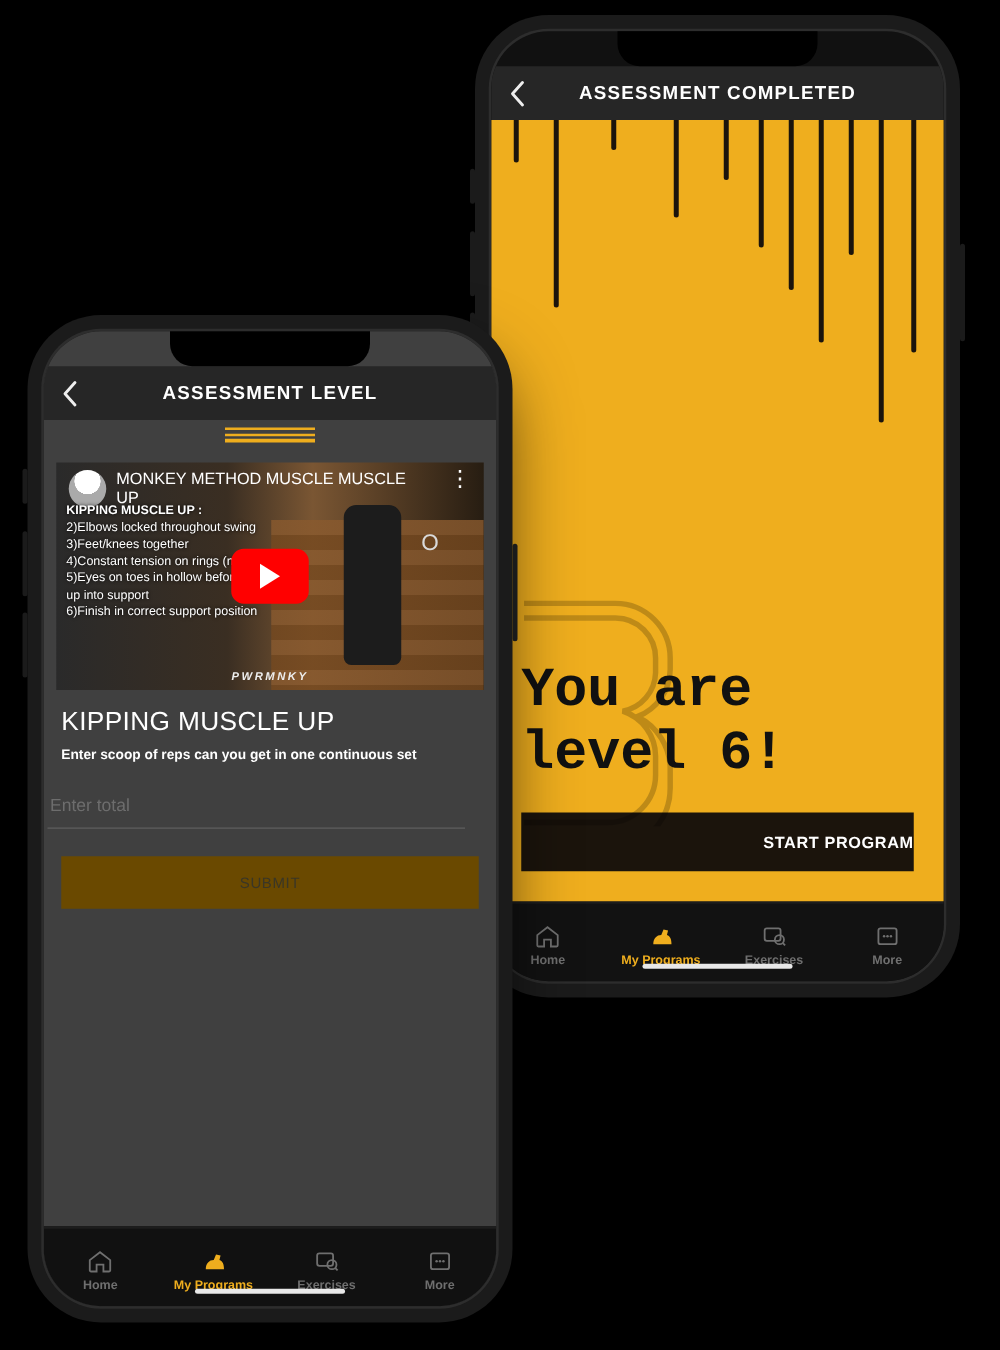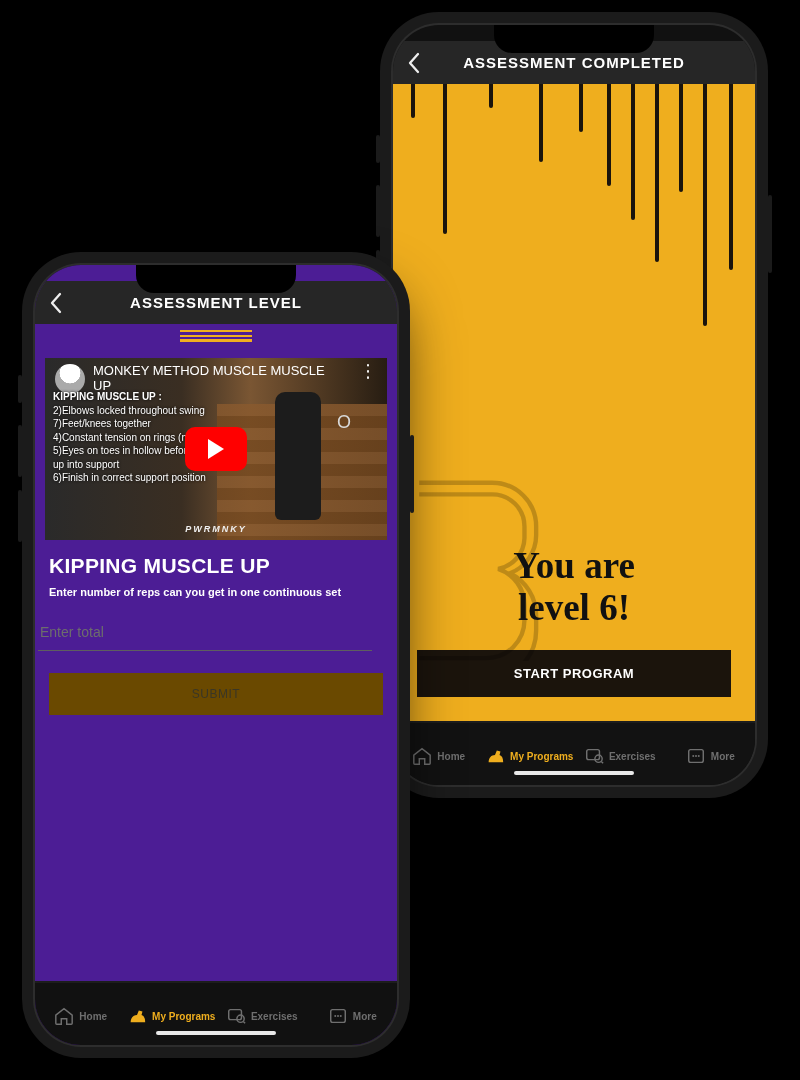--- a/index.html
+++ b/index.html
@@ -48,21 +48,21 @@
 
   .screen{
     position:absolute; inset:0;
     border-radius:46px;
     overflow:hidden;
     display:flex; flex-direction:column;
   }
 
   
   .app-header{
-    height:43px; margin-top:16px;
+    height:43px; margin-top:28px;
     background:#262626;
     display:flex; align-items:center; justify-content:center;
     position:relative;
   }
   .app-header .back{
     position:absolute; left:14px; top:50%; transform:translateY(-50%);
     color:#eee; font-size:20px;
   }
   .app-header .title{
     color:#fff; font-weight:800; letter-spacing:1px;
@@ -71,21 +71,21 @@
     font-stretch:condensed;
   }
 
   
   .tabbar{
     height:64px;
     border-top:2px solid #1d1d1d;
     display:flex;
   }
   .tabbar .tab{
-    flex:1; display:flex; flex-direction:row;
+    flex:1; display:flex; flex-direction:column;
     align-items:center; justify-content:center;
     gap:4px; padding-top:4px;
     color:#6f6f6f; font-size:10px; font-weight:700;
     font-family:"Arial Black",Arial,sans-serif;
   }
   .tabbar .tab.active{ color:#efae1e; }
   .tabbar .ico{ height:20px; display:flex; align-items:center; }
 
   
   #phone-right{ right:45px; top:25px; width:362px; height:760px; }
@@ -103,37 +103,36 @@
   }
   .level-block{
     position:absolute; left:24px; right:24px; bottom:24px;
   }
   .level-bg3{
     position:absolute; left:-26px; bottom:36px;
     width:150px; height:190px; opacity:.20;
   }
   .level-text{
     position:relative;
-    font-family:Liberation Serif, serif;
+    font-family:Liberation Mono, monospace;
     font-weight:900; color:#111;
-    font-size:37px; line-height:1.12;
+    font-size:44px; line-height:1.12;
     letter-spacing:0px;
     margin-bottom:22px;
-    text-align:center;
   }
   .start-btn{
     background:#1b140c; color:#fff;
-    text-align:center; padding:16px 0;
+    text-align:right; padding:16px 0;
     font-family:"Arial Black",Arial,sans-serif;
     font-weight:800; letter-spacing:.5px; font-size:13px;
   }
 
   
   #phone-left{ left:35px; top:265px; width:362px; height:780px; }
-  #phone-left .screen{ background:#4c1d95; }
+  #phone-left .screen{ background:#404040; }
 
   .accent-lines{
     align-self:center; width:72px; height:12px; margin:6px 0 16px;
     border-top:2px solid #efae1e;
     border-bottom:2px solid #efae1e;
     position:relative;
   }
   .accent-lines::before,.accent-lines::after{
     content:""; position:absolute; left:0; right:0; height:2px;
     background:#efae1e;
@@ -192,21 +191,21 @@
   .video-box .play::after{
     content:""; display:block;
     border-left:16px solid #fff;
     border-top:10px solid transparent;
     border-bottom:10px solid transparent;
   }
 
   .exercise-title{
     margin:14px 14px 6px;
     font-family:"Arial Black",Arial,sans-serif;
-    color:#fff; font-weight:700; font-size:21px; letter-spacing:.3px;
+    color:#fff; font-weight:400; font-size:21px; letter-spacing:.3px;
   }
   .exercise-help{
     margin:2px 14px 18px;
     color:#fff; font-size:11px; font-weight:700;
     font-family:"Arial Black",Arial,sans-serif;
   }
   .input-line{
     margin:0 3px;
     border:none; border-bottom:1px solid #5e5e5e;
     background:transparent; width:calc(100% - 28px);
@@ -344,32 +343,32 @@
 
       <div class="yt-title">
         <span class="yt-avatar"></span>
         <span>MONKEY METHOD MUSCLE MUSCLE UP</span>
       </div>
       <div class="yt-menu">⋮</div>
 
       <div class="overlay-steps">
         <div style="font-weight:700">KIPPING MUSCLE UP :</div>
         <div>2)Elbows locked throughout swing</div>
-        <div>7)Feet/knees together</div>
+        <div>3)Feet/knees together</div>
         <div>4)Constant tension on rings (no slack)</div>
         <div>5)Eyes on toes in hollow before sitting up into support</div>
         <div>6)Finish in correct support position</div>
       </div>
 
       <div class="brandline">PWRMNKY</div>
       <div class="play"></div>
     </div>
 
     <div class="exercise-title">KIPPING MUSCLE UP</div>
-    <div class="exercise-help">Enter number of reps can you get in one continuous set</div>
+    <div class="exercise-help">Enter scoop of reps can you get in one continuous set</div>
 
     <input class="input-line" type="text" placeholder="Enter total" style="">
 
     <div class="submit-btn">SUBMIT</div>
 
     <div class="spacer"></div>
 
     <div class="tabbar">
       <div class="tab">
         <span class="ico">

